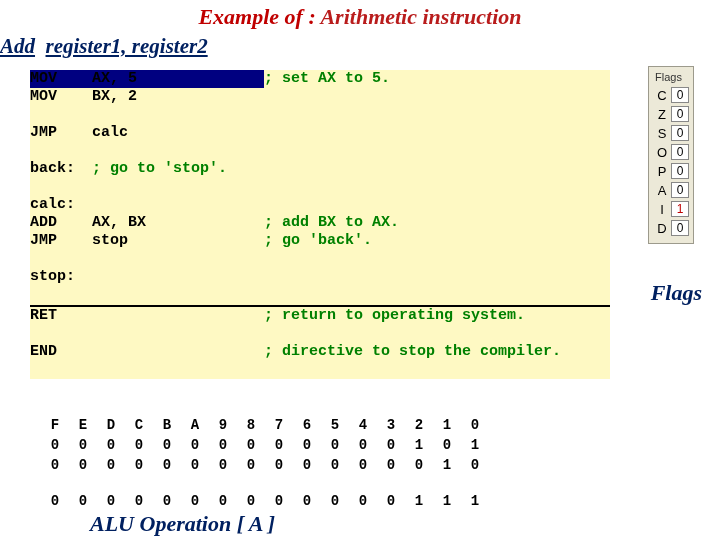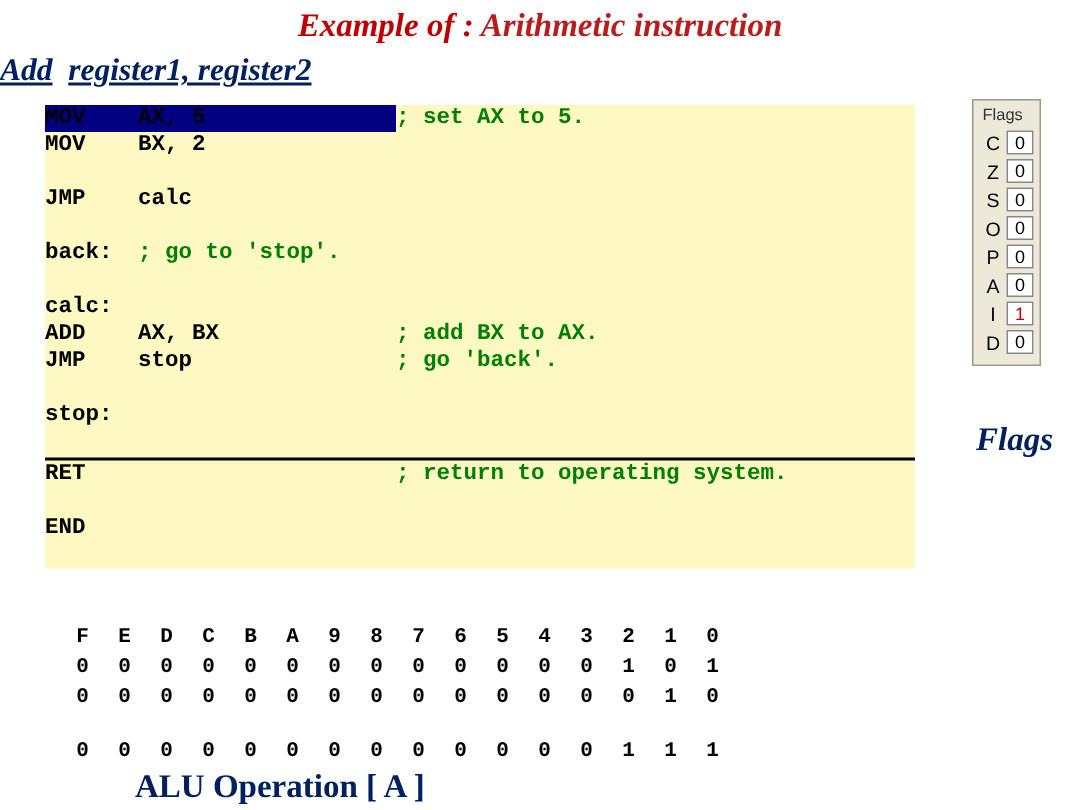--- a/index.html
+++ b/index.html
@@ -11,21 +11,21 @@
   .subtitle .u{text-decoration:underline}
   .code-box{position:absolute;left:30px;top:66px;width:580px;background:#fef9c3;font-size:15px;font-weight:bold;line-height:18px;padding:0}
   .line{display:flex;white-space:pre;height:18px}
   .hl{background:#000080;color:#fff}
   .col-label{display:inline-block;width:62px;color:#000}
   .col-op{display:inline-block;width:172px;color:#000}
   .col-cmt{color:#008000}
   .sep{height:2px;background:#000;margin:1px 0 0 0}
   .grid-box{position:absolute;left:40px;top:410px;background:#fff;font-size:14px;font-weight:bold}
   .grid-box td{width:26px;text-align:center;padding:1px 0}
-  .alu-caption{position:absolute;left:90px;top:507px;font-family:"Times New Roman",serif;font-weight:bold;color:#002060;font-size:22px}
+  .alu-caption{position:absolute;left:90px;top:507px;font-family:"Times New Roman",serif;font-style:italic;font-weight:bold;color:#002060;font-size:22px}
   .flags-box{position:absolute;right:26px;top:62px;background:#ece9d8;border:1px solid #9c9a8c;font-size:12px;font-family:Arial,sans-serif;padding:2px 4px 4px 4px}
   .flags-box .hdr{font-size:11px;margin:2px 2px 4px 2px;color:#333}
   .frow{display:flex;align-items:center;margin:3px 0}
   .flabel{width:18px;text-align:center;font-size:13px}
   .fval{width:16px;height:14px;border:1px solid #888;background:#fff;font-size:12px;text-align:center;line-height:14px}
   .fval.red{color:#c00000}
   .flags-caption{position:absolute;right:18px;top:276px;font-family:"Times New Roman",serif;font-style:italic;font-weight:bold;color:#002060;font-size:22px}
 </style>
 </head>
 <body>
@@ -48,21 +48,21 @@
     <div class="line">&nbsp;</div>
     <div class="line"><span class="col-label">calc:</span></div>
     <div class="line"><span class="col-label">ADD</span><span class="col-op">AX, BX</span><span class="col-cmt">; add BX to AX.</span></div>
     <div class="line"><span class="col-label">JMP</span><span class="col-op">stop</span><span class="col-cmt">; go 'back'.</span></div>
     <div class="line">&nbsp;</div>
     <div class="line"><span class="col-label">stop:</span></div>
     <div class="line">&nbsp;</div>
     <div class="sep"></div>
     <div class="line"><span class="col-label">RET</span><span class="col-op"></span><span class="col-cmt">; return to operating system.</span></div>
     <div class="line">&nbsp;</div>
-    <div class="line"><span class="col-label">END</span><span class="col-op"></span></div>
+    <div class="line"><span class="col-label">END</span><span class="col-op"></span><span class="col-cmt">; directive to stop the compiler.</span></div>
     <div class="line">&nbsp;</div>
   </div>
 
   <table class="grid-box">
     <tbody>
         <tr>
       <td>F</td>
           <td>E</td>
           <td>D</td>
           <td>C</td>

